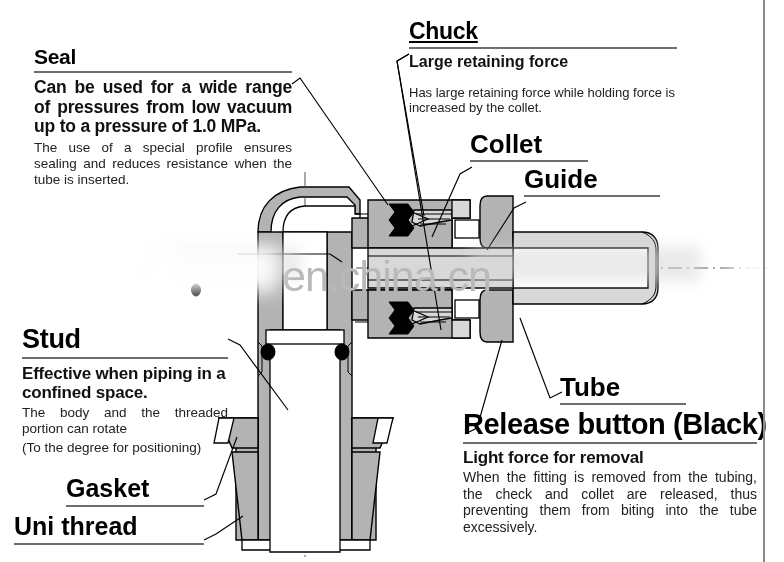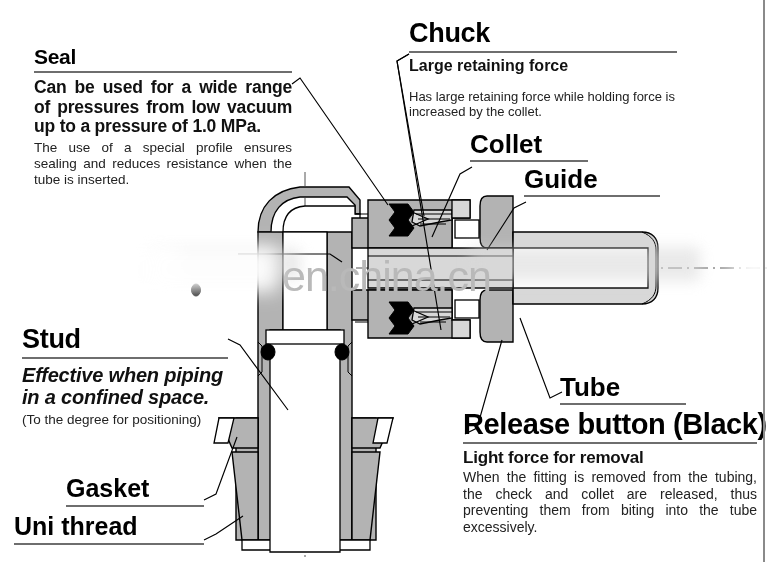--- a/index.html
+++ b/index.html
@@ -37,21 +37,21 @@
 
   
   #c-seal{left:34px;top:46px;width:258px;}
   #c-seal .head{font-size:21px;letter-spacing:-.3px;}
   #c-seal .rule{margin-top:4px;margin-bottom:5px;}
   #c-seal .sub-bold{font-size:17.5px;letter-spacing:-.2px;}
   #c-seal .sub-plain{font-size:13.5px;margin-top:3px;}
 
   
   #c-chuck{left:409px;top:20px;width:268px;}
-  #c-chuck .head{font-size:27px;letter-spacing:-.3px;}
+  #c-chuck .head{font-size:23px;letter-spacing:-.3px;text-decoration:underline;}
   #c-chuck .rule{margin-top:4px;margin-bottom:4px;}
   #c-chuck .sub-bold{font-size:16px;}
   #c-chuck .sub-plain{font-size:13px;margin-top:14px;}
 
   
   #c-collet{left:470px;top:131px;width:118px;}
   #c-collet .head{font-size:26px;}
   #c-collet .rule{margin-top:3px;}
 
   
@@ -61,21 +61,21 @@
 
   
   #c-body{left:152px;top:226px;width:190px;}
   #c-body .head{font-size:26px;}
   #c-body .rule{margin-top:5px;}
 
   
   #c-stud{left:22px;top:326px;width:206px;}
   #c-stud .head{font-size:27px;letter-spacing:-.3px;}
   #c-stud .rule{margin-top:4px;margin-bottom:5px;}
-  #c-stud .sub-bold{font-size:20px;letter-spacing:-.2px;font-style:italic;}
+  #c-stud .sub-bold{font-size:17px;letter-spacing:-.2px;}
   #c-stud .sub-plain{font-size:13.5px;margin-top:3px;}
 
   
   #c-gasket{left:66px;top:476px;width:138px;}
   #c-gasket .head{font-size:25px;}
   #c-gasket .rule{margin-top:4px;}
 
   
   #c-uni{left:14px;top:514px;width:190px;}
   #c-uni .head{font-size:25px;}
@@ -256,20 +256,21 @@
   <div class="callout" id="c-guide">
     <div class="head">Guide</div>
     <div class="rule"></div>
   </div>
 
 
   <div class="callout" id="c-stud">
     <div class="head">Stud</div>
     <div class="rule"></div>
     <div class="sub-bold">Effective when piping in a confined space.</div>
+    <div class="sub-plain just">The body and the threaded portion can rotate</div>
     <div class="sub-plain">(To the degree for positioning)</div>
   </div>
 
   <div class="callout" id="c-gasket">
     <div class="head">Gasket</div>
     <div class="rule"></div>
   </div>
 
   <div class="callout" id="c-uni">
     <div class="head">Uni thread</div>

